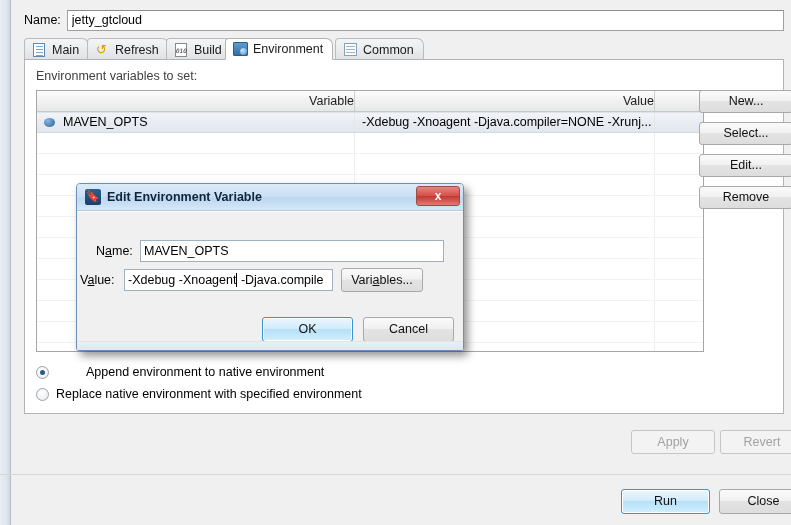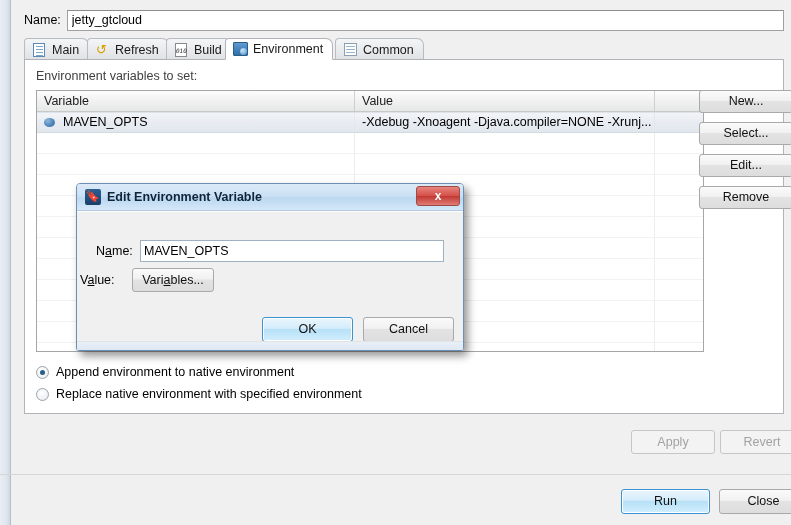--- a/index.html
+++ b/index.html
@@ -122,20 +122,21 @@
 
   
   .table-wrap {
     position: absolute;
     left: 11px; top: 30px;
     width: 668px; height: 262px;
     border: 1px solid #a6a6a6;
     background: #ffffff;
     box-sizing: border-box;
     overflow: hidden;
+    text-align: right;
   }
   .table-head {
     display: flex;
     height: 21px;
     background: linear-gradient(to bottom,#fdfdfd 0%,#f1f1f1 50%,#e6e7e8 100%);
     border-bottom: 1px solid #c8c8c8;
     box-sizing: border-box;
   }
   .th {
     box-sizing: border-box;
@@ -589,21 +590,21 @@
             </div>
         </div>
 
         <div class="side-buttons">
           <div class="btn">New...</div>
           <div class="btn">Select...</div>
           <div class="btn">Edit...</div>
           <div class="btn">Remove</div>
         </div>
 
-        <div class="radio-row" style="left:11px; top:305px;">
+        <div class="radio-row" style="left:11px; top:305px;gap:30px;">
           <span class="radio on"></span>
           <span>Append environment to native environment</span>
         </div>
         <div class="radio-row" style="left:11px; top:327px;">
           <span class="radio"></span>
           <span>Replace native environment with specified environment</span>
         </div>
 
       </div>
     </div>
@@ -633,20 +634,21 @@
 
     <div class="dlg-body">
 
       <div class="dlg-field-row" style="left:19px; top:28px; width:348px;">
         <span class="dlg-flabel"><span>N</span><span class="mn">a</span><span>me:</span></span>
         <input class="dlg-input" style="width: 304px;" type="text" value="MAVEN_OPTS">
       </div>
 
       <div class="dlg-field-row" style="left:3px; top:57px; width:348px;">
         <span class="dlg-flabel"><span>V</span><span class="mn">a</span><span>lue:</span></span>
+        <div class="dlg-input" style="width:209px;"><span>-Xdebug -Xnoagent</span><span class="caret"></span><span> -Djava.compile</span></div>
         <div class="btn" style="width:82px; height:24px; line-height:22px; margin-left:8px;"><span>Vari</span><span class="mn">a</span><span>bles...</span></div>
       </div>
 
       <div class="dlg-btn-row">
         <div class="btn default">OK</div>
         <div class="btn">Cancel</div>
       </div>
 
       <div class="dlg-bottom-strip"></div>
     </div>

